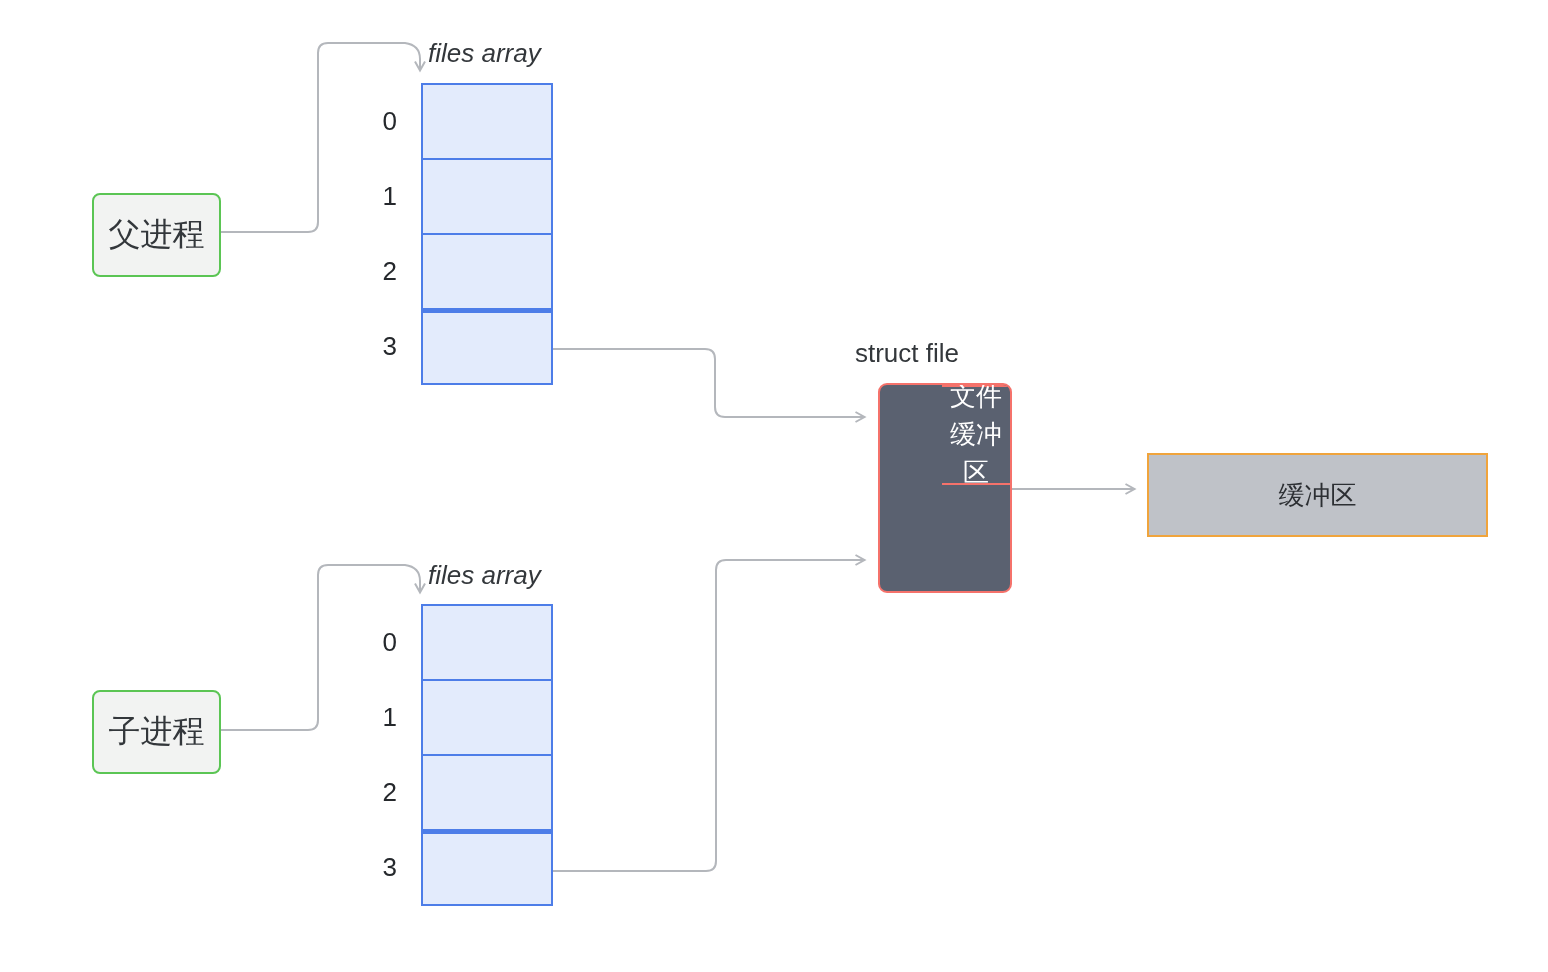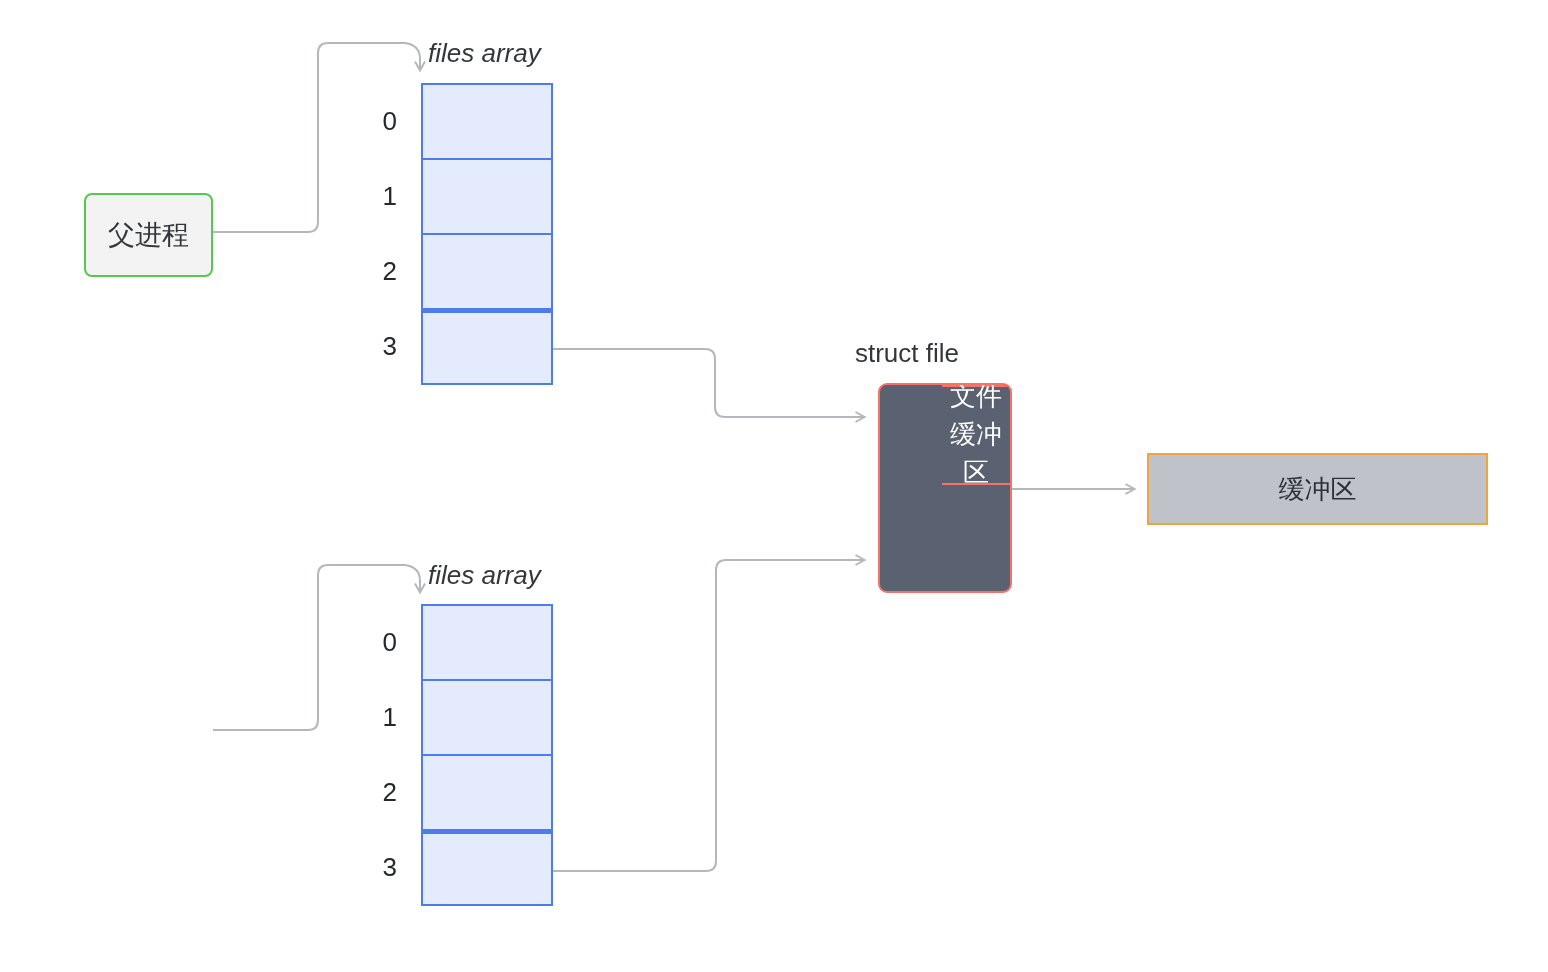--- a/index.html
+++ b/index.html
@@ -19,21 +19,21 @@
   body{font-family:"Liberation Sans","DejaVu Sans",sans-serif;color:var(--text);}
   .canvas{position:relative;width:1548px;height:972px;background:#ffffff;overflow:hidden;}
   .connectors{position:absolute;left:0;top:0;width:1548px;height:972px;}
   .conn{fill:none;stroke:var(--connector);stroke-width:2;}
   .arrowhead{fill:none;stroke:var(--connector);stroke-width:2;}
 
   .process-box{
     position:absolute;width:129px;height:84px;box-sizing:border-box;
     background:var(--process-fill);border:2px solid var(--process-border);
     border-radius:8px;display:flex;align-items:center;justify-content:center;
-    font-size:27px;color:var(--text);
+    font-size:32px;color:var(--text);margin-left:8px;
   }
   .array-label{
     position:absolute;font-size:26px;color:var(--text);white-space:nowrap;font-style:italic;
   }
   .fd-array{position:absolute;width:198px;}
   .fd-row{display:flex;align-items:center;height:77px;}
   .fd-row + .fd-row{margin-top:-2px;}
   .fd-index{
     width:66px;box-sizing:border-box;padding-right:24px;text-align:right;
     font-size:26px;color:#25282c;
@@ -58,21 +58,21 @@
   .struct-row.mid{
     height:100px;border-top:2px solid var(--struct-border);
     border-bottom:2px solid var(--struct-border);
     display:flex;align-items:center;justify-content:center;
     color:var(--struct-text);font-size:26px;line-height:1.45;text-align:center;
     padding:0 6px;
   }
   .struct-row.bottom{flex:1;}
 
   .buffer-box{
-    position:absolute;left:1147px;top:453px;width:341px;height:72px;box-sizing:border-box;
+    position:absolute;left:1147px;top:453px;width:341px;height:84px;box-sizing:border-box;
     background:var(--buffer-fill);border:2px solid var(--buffer-border);
     display:flex;align-items:center;justify-content:center;
     font-size:26px;color:#2c2f33;
   }
 </style>
 </head>
 <body>
 
 <div class="canvas">
 
@@ -106,20 +106,23 @@
     <div class="fd-row">
       <span class="fd-index">2</span>
       <div class="fd-cell"></div>
     </div>
     <div class="fd-row thick-divider">
       <span class="fd-index">3</span>
       <div class="fd-cell"></div>
     </div>
   </div>
 
+  <div class="process-box" style="left:84px;top:690px;">
+    <span>子进程</span>
+  </div>
 
   <div class="array-label" style="left:428px;top:560px;">files array</div>
   <div class="fd-array" style="left:355px;top:604px;">
     <div class="fd-row">
       <span class="fd-index">0</span>
       <div class="fd-cell"></div>
     </div>
     <div class="fd-row">
       <span class="fd-index">1</span>
       <div class="fd-cell"></div>

